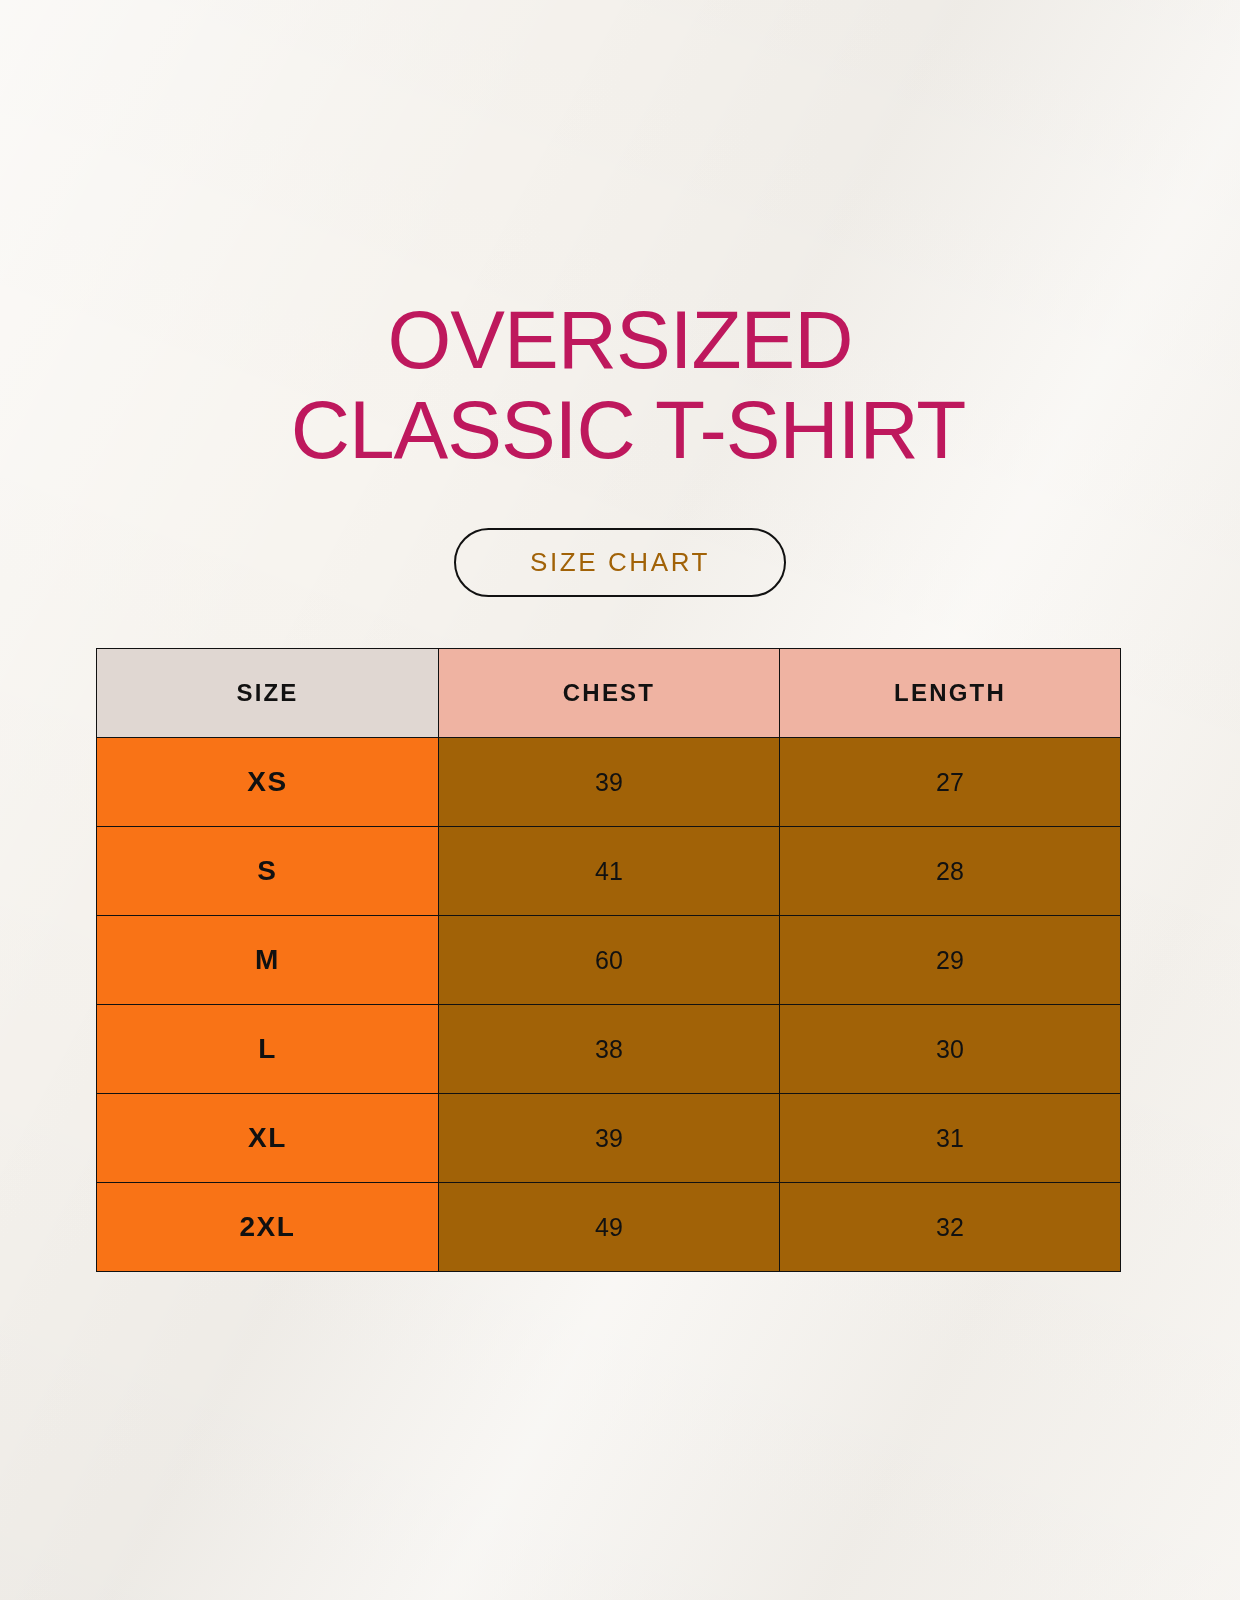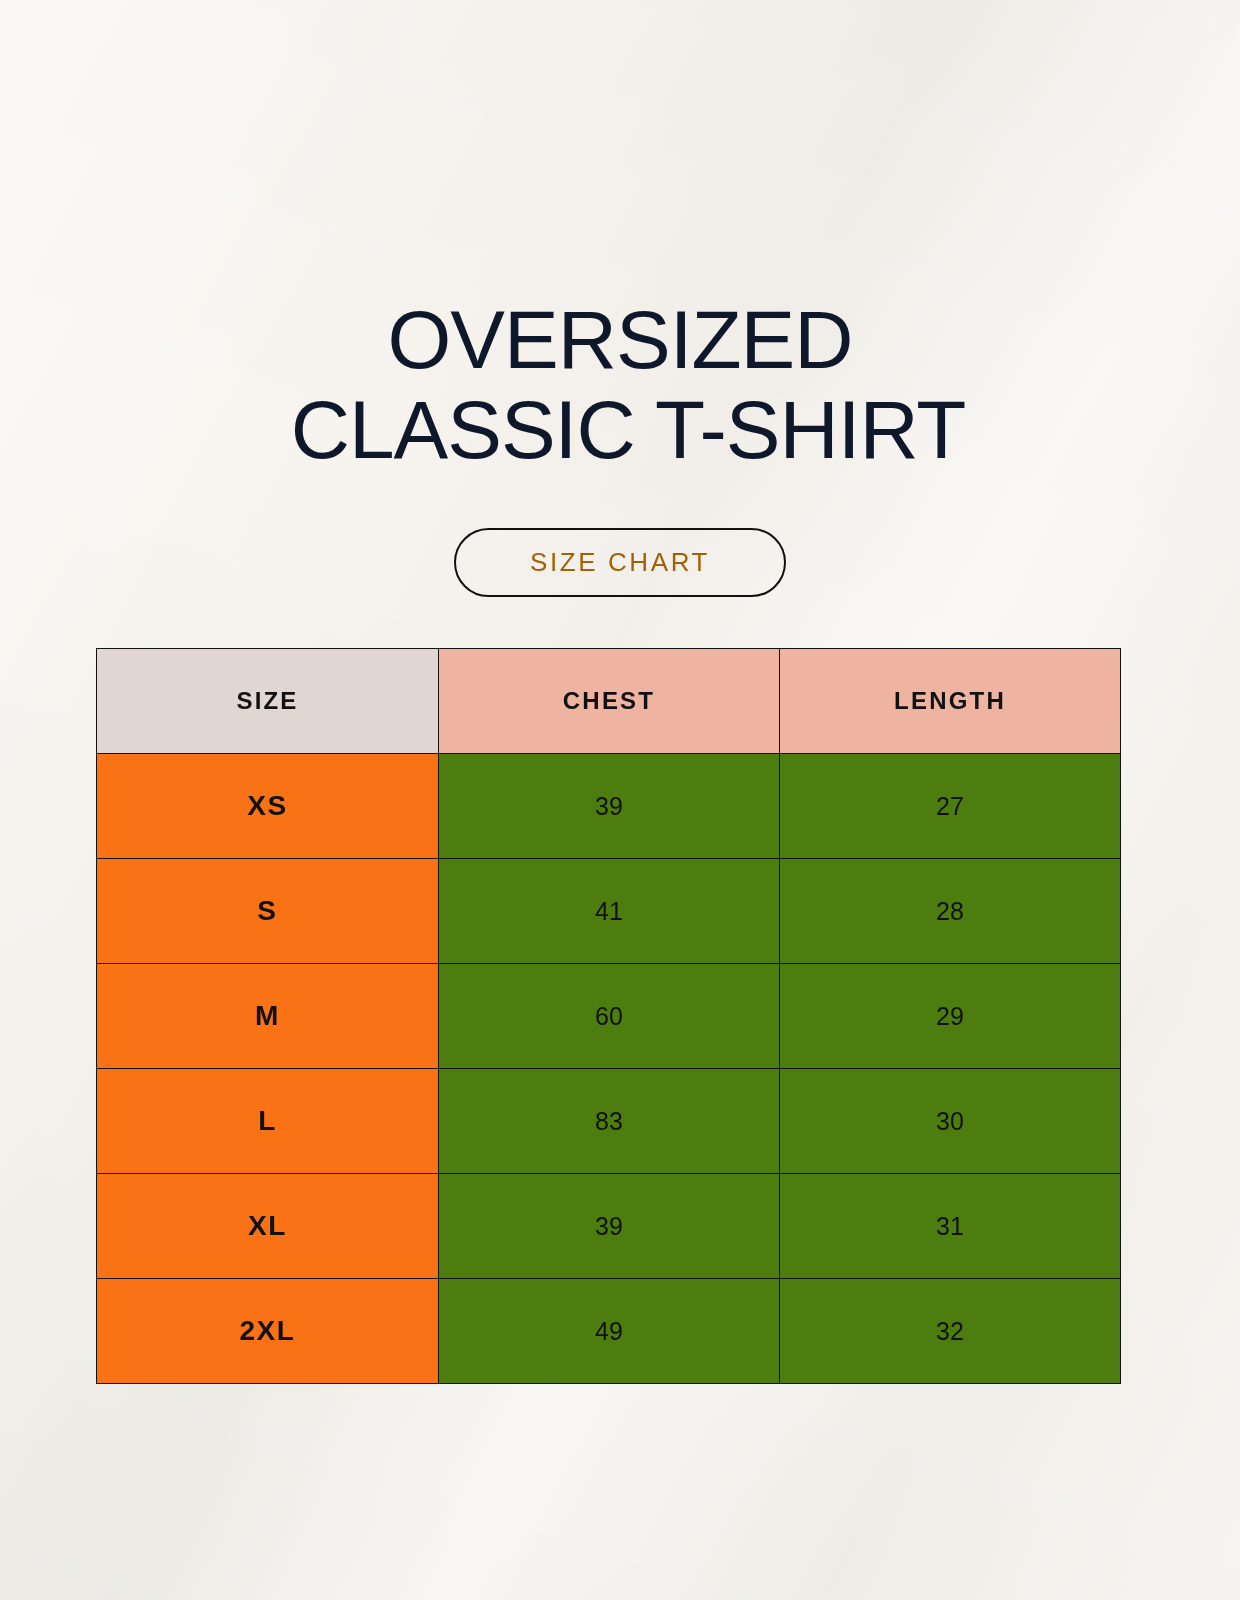--- a/index.html
+++ b/index.html
@@ -35,21 +35,21 @@
     top: 300px;
     left: 0;
     width: 1240px;
     text-align: center;
   }
   .title-line {
     font-size: 82px;
     line-height: 0.98;
     font-weight: 400;
     letter-spacing: -1px;
-    color: #0f172a;
+    color: #be185d;
     white-space: nowrap;
   }
   .title-line.second {
     margin-top: 10px;
     margin-left: 16px;
   }
   .badge-wrap {
     position: absolute;
     top: 528px;
     left: 0;
@@ -76,21 +76,21 @@
   table.size-chart {
     border-collapse: collapse;
     width: 1024px;
     table-layout: fixed;
   }
   table.size-chart th,
   table.size-chart td {
     border: 1.6px solid #111111;
     text-align: center;
     height: 86px;
-    padding: 9px;
+    padding: 1px;
   }
   col.c-size { width: 342px; }
   col.c-val  { width: 341px; }
 
   th.h-size {
     background: #e0d7d2;
     font-size: 24px;
     letter-spacing: 2.2px;
     font-weight: bold;
   }
@@ -100,21 +100,21 @@
     letter-spacing: 2.2px;
     font-weight: bold;
   }
   td.size-cell {
     background: #f97316;
     font-size: 28px;
     letter-spacing: 1.6px;
     font-weight: bold;
   }
   td.val-cell {
-    background: #4d7c0f;
+    background: #a16207;
     font-size: 25px;
     font-weight: 400;
   }
 </style>
 </head>
 <body>
 
 <div class="page">
   <div class="bg-wash"></div>
 
@@ -152,21 +152,21 @@
           <td class="val-cell">41</td>
           <td class="val-cell">28</td>
         </tr>
         <tr>
           <td class="size-cell">M</td>
           <td class="val-cell">60</td>
           <td class="val-cell">29</td>
         </tr>
         <tr>
           <td class="size-cell">L</td>
-          <td class="val-cell">83</td>
+          <td class="val-cell">38</td>
           <td class="val-cell">30</td>
         </tr>
         <tr>
           <td class="size-cell">XL</td>
           <td class="val-cell">39</td>
           <td class="val-cell">31</td>
         </tr>
         <tr>
           <td class="size-cell">2XL</td>
           <td class="val-cell">49</td>

